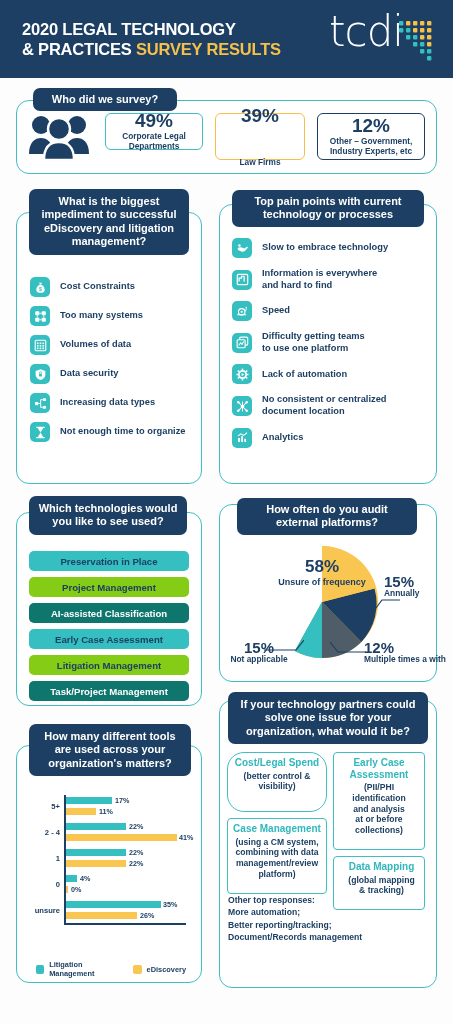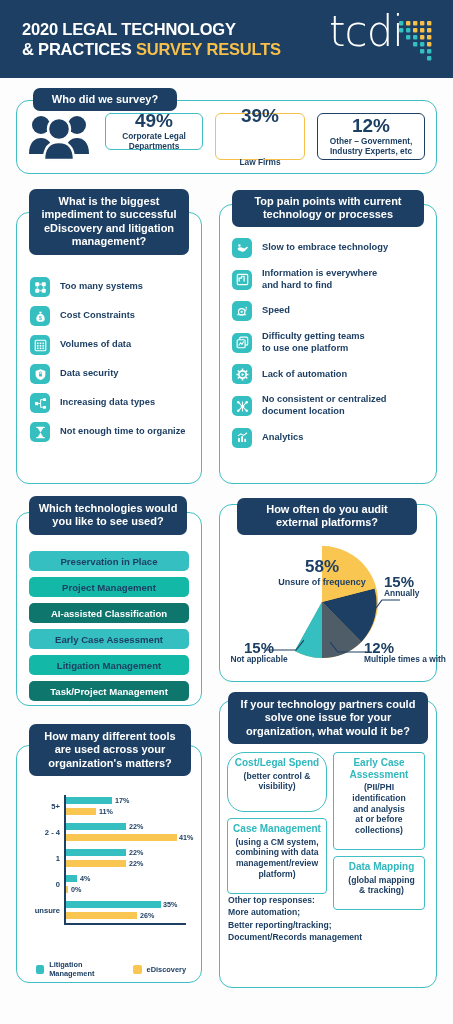--- a/index.html
+++ b/index.html
@@ -66,21 +66,21 @@
   .ico svg { display:block; }
   .ico-txt { font-size:9.3px; color:#1d3f63; font-weight:bold; line-height:1.25; }
 
   
   .tbar {
     border-radius:5px; height:20px;
     display:flex; align-items:center; justify-content:center;
     font-size:9.6px; font-weight:bold; margin-bottom:6px;
   }
   .tbar.teal   { background:#35bfc0; color:#1d3f63; }
-  .tbar.yellow { background:#14b8a6; color:#1d3f63; }
+  .tbar.yellow { background:#84cc16; color:#1d3f63; }
   .tbar.navy   { background:#0f766e; color:#ffffff; }
 
   
   .pie-lbl-num { font-size:15px; font-weight:bold; color:#1d3f63; line-height:1; }
   .pie-lbl-txt { font-size:8.4px; font-weight:bold; color:#1d3f63; line-height:1.15; }
   .pie-in-num  { font-size:17px; font-weight:bold; color:#1d3f63; line-height:1; }
   .pie-in-txt  { font-size:9px; font-weight:bold; color:#1d3f63; }
 
   
   .bc-cat { font-size:7.6px; font-weight:bold; color:#1d3f63; text-align:right; }
@@ -163,39 +163,39 @@
 Industry Experts, etc</div>
   </div>
 
   <div class="card" style="left:16px; top:212px; width:186px; height:272px;"></div>
   <div class="pill" style="left:29px; top:189px; width:160px; padding:6px 8px;">What is the biggest impediment to successful eDiscovery and litigation management?</div>
   <div style="position:absolute; left:30px; top:277px; width:168px;">
 
     <div class="ico-row">
       <div class="ico">
         <svg width="13" height="13" viewBox="0 0 16 16">
+            <path d="M6 2 h4 l-1.2 2 H7.2 Z" fill="#fff"></path>
+            <path d="M8 4 C4 5.5 2.2 9 3 12 C3.6 14 5.6 14.6 8 14.6 C10.4 14.6 12.4 14 13 12 C13.8 9 12 5.5 8 4 Z" fill="#fff"></path>
+            <text x="8" y="12.2" font-size="6.5" font-family="Liberation Sans" font-weight="bold" fill="#35bfc0" text-anchor="middle">$</text>
+          </svg>
+      </div>
+      <div class="ico-txt">Cost Constraints</div>
+    </div>
+
+    <div class="ico-row">
+      <div class="ico">
+        <svg width="13" height="13" viewBox="0 0 16 16">
             <rect x="1.5" y="1.5" width="5" height="5" rx="1" fill="#fff"></rect>
             <rect x="9.5" y="1.5" width="5" height="5" rx="1" fill="#fff"></rect>
             <rect x="1.5" y="9.5" width="5" height="5" rx="1" fill="#fff"></rect>
             <rect x="9.5" y="9.5" width="5" height="5" rx="1" fill="#fff"></rect>
             <path d="M6.5 4h3M4 6.5v3M12 6.5v3M6.5 12h3" stroke="#fff" stroke-width="1.1"></path>
           </svg>
       </div>
       <div class="ico-txt">Too many systems</div>
-    </div>
-
-    <div class="ico-row">
-      <div class="ico">
-        <svg width="13" height="13" viewBox="0 0 16 16">
-            <path d="M6 2 h4 l-1.2 2 H7.2 Z" fill="#fff"></path>
-            <path d="M8 4 C4 5.5 2.2 9 3 12 C3.6 14 5.6 14.6 8 14.6 C10.4 14.6 12.4 14 13 12 C13.8 9 12 5.5 8 4 Z" fill="#fff"></path>
-            <text x="8" y="12.2" font-size="6.5" font-family="Liberation Sans" font-weight="bold" fill="#35bfc0" text-anchor="middle">$</text>
-          </svg>
-      </div>
-      <div class="ico-txt">Cost Constraints</div>
     </div>
 
     <div class="ico-row">
       <div class="ico">
         <svg width="13" height="13" viewBox="0 0 16 16">
             <rect x="1.5" y="1.5" width="13" height="13" rx="1.3" fill="none" stroke="#fff" stroke-width="1.4"></rect>
             <g fill="#fff">
               <rect x="3.6" y="4.3" width="2" height="2"></rect>
               <rect x="7" y="4.3" width="2" height="2"></rect>
               <rect x="10.4" y="4.3" width="2" height="2"></rect>

